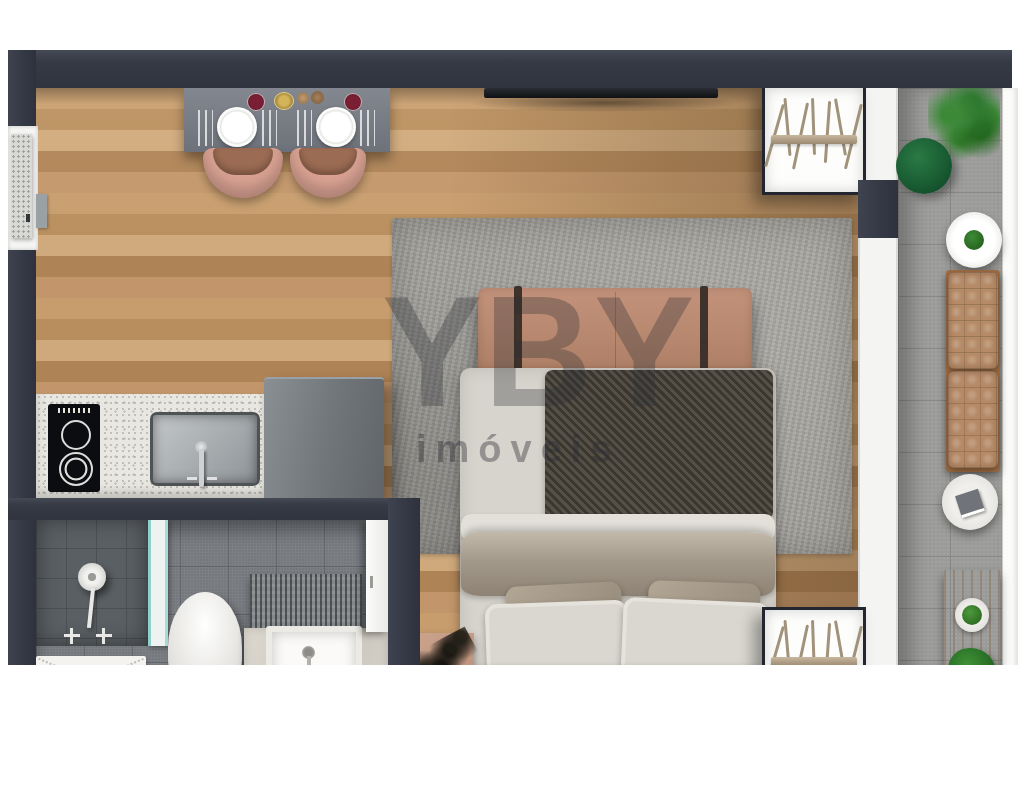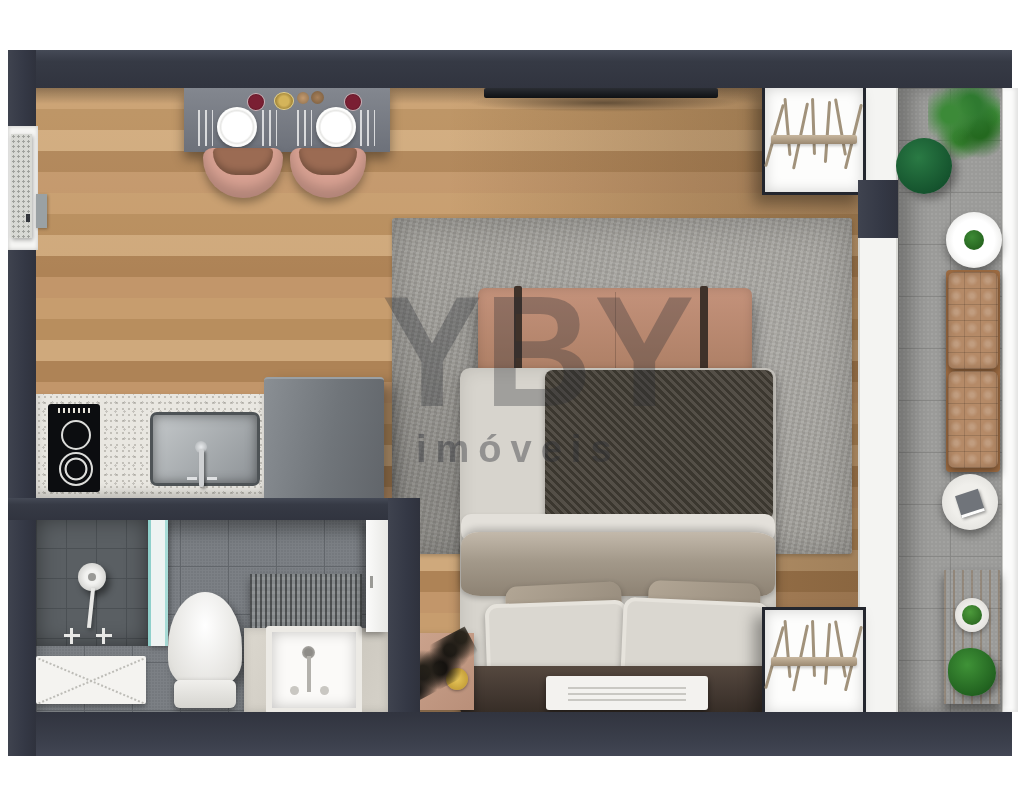--- a/index.html
+++ b/index.html
@@ -1,16 +1,16 @@
 <!DOCTYPE html>
 <html><head>
 <meta charset="utf-8">
 <style>
   html,body{margin:0;padding:0;background:#fff;}
-  #plan{position:relative;width:1024px;height:798px;background:#ffffff;overflow:hidden;
+  #plan{position:relative;width:1024px;height:665px;background:#ffffff;overflow:hidden;
         font-family:"Liberation Sans",sans-serif;}
   .a{position:absolute;}
   
   .wall{background:linear-gradient(180deg,#454a56 0%,#363a45 30%,#31343f 100%);}
   .wallv{background:linear-gradient(90deg,#3f434f,#343845 60%,#2f323d 100%);}
   
   .wood{background-color:#c79d6e;
     background-image:
       repeating-linear-gradient(180deg,#c79d6e 0 21px,#b88e5e 21px 42px,#cfa97c 42px 63px,#ae8356 63px 84px,#c2966a 84px 105px),
       repeating-linear-gradient(90deg,rgba(255,255,255,.05) 0 2px,transparent 2px 47px),

